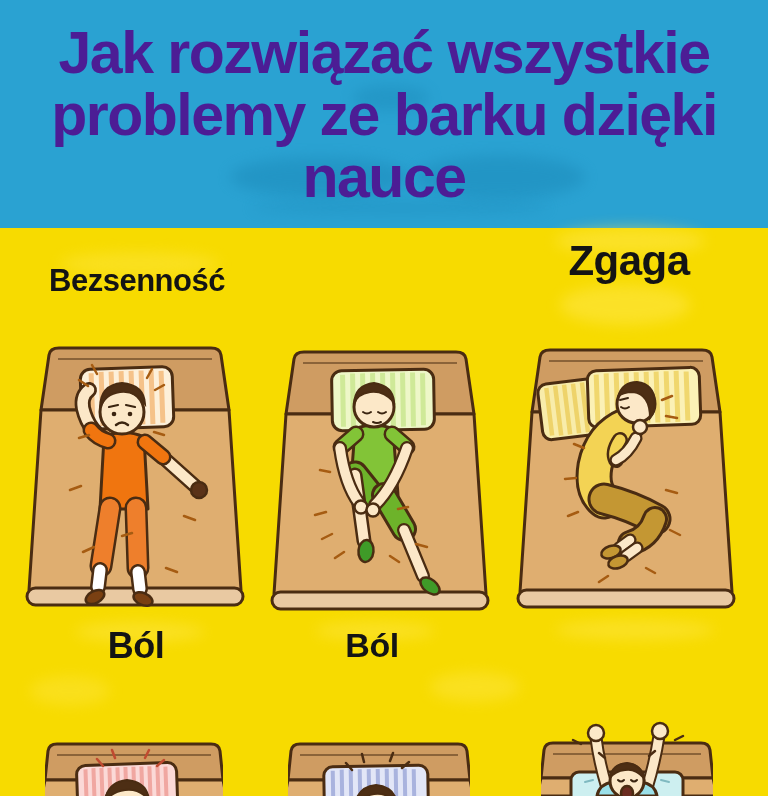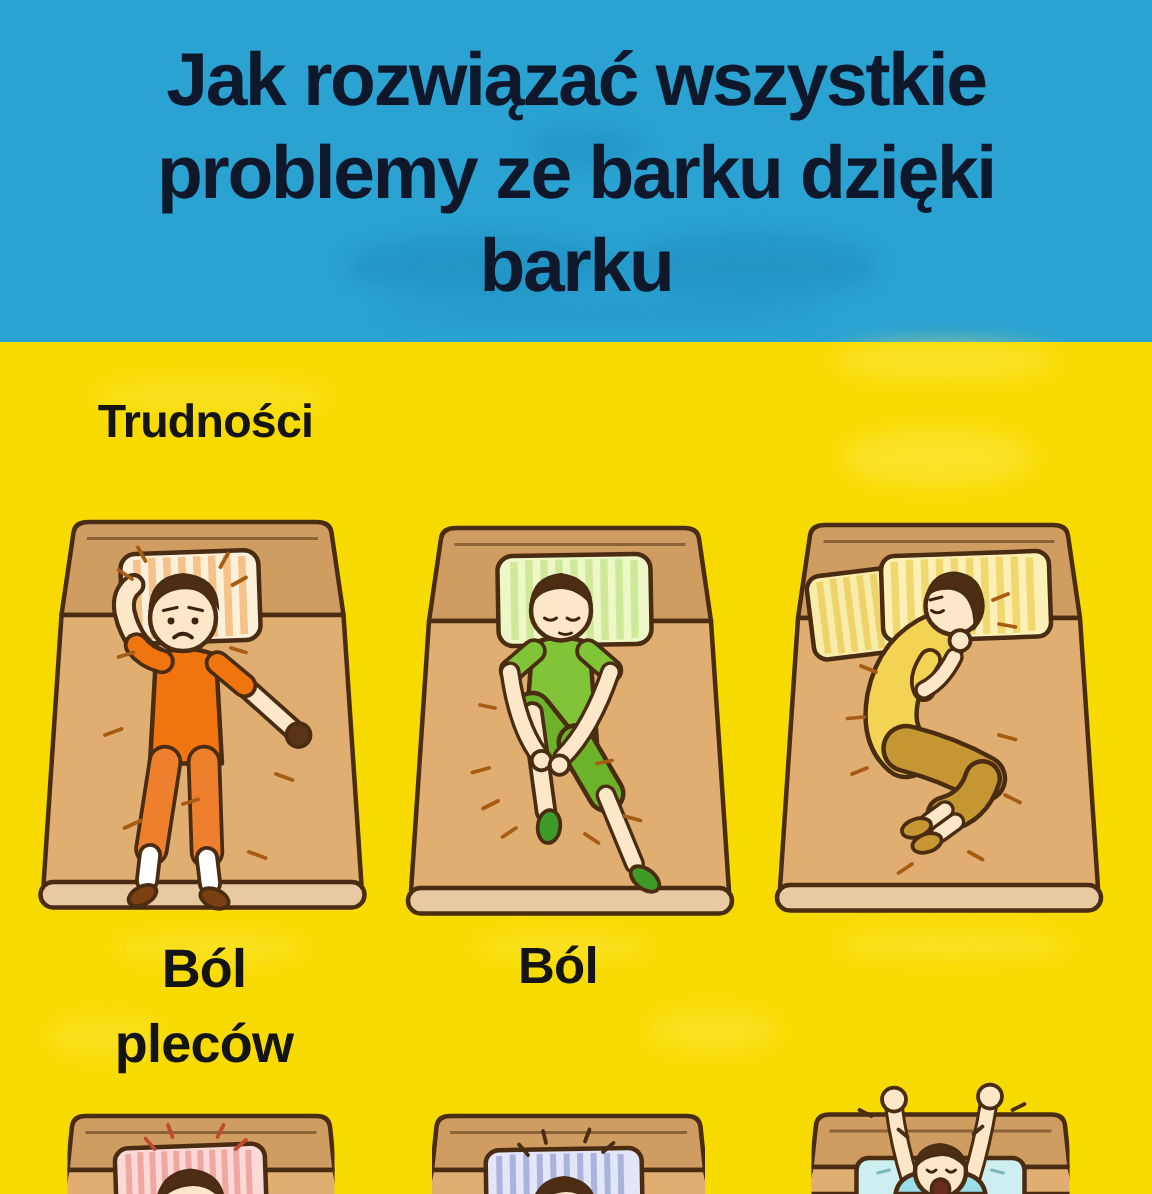--- a/index.html
+++ b/index.html
@@ -1,20 +1,20 @@
 <!DOCTYPE html>
 <html><head>
 <meta charset="utf-8">
 <style>
   html,body{margin:0;padding:0;background:#222;}
   .page{position:relative;width:768px;height:796px;overflow:hidden;
         background:#f7db00;font-family:"Liberation Sans","DejaVu Sans",sans-serif;}
   .header{position:absolute;left:0;top:0;width:768px;height:228px;background:#2aa2d2;}
-  .title{position:absolute;left:0;top:22px;width:768px;text-align:center;color:#0f172a;
-         font-weight:700;font-size:50px;line-height:62px;letter-spacing:-1.5px;}
+  .title{position:absolute;left:0;top:22px;width:768px;text-align:center;color:#4c1d95;
+         font-weight:700;font-size:59px;line-height:62px;letter-spacing:-1.5px;}
   .title div{white-space:nowrap;}
   .blob{position:absolute;border-radius:50%;filter:blur(7px);}
   .blob.blue{background:#157fae;}
   .blob.lite{background:#ffe84f;}
   .label{position:absolute;transform:translate(-50%,-50%);color:#141414;font-weight:700;
          letter-spacing:-0.5px;white-space:nowrap;}
   .ill{position:absolute;}
 </style>
 </head>
 <body>
@@ -22,34 +22,35 @@
 <div class="page">
 
   <div class="header">
     <div class="blob blue" style="left:230px;top:157px;width:180px;height:40px;opacity:.35"></div>
     <div class="blob blue" style="left:415px;top:155px;width:170px;height:44px;opacity:.35"></div>
     <div class="blob blue" style="left:352px;top:85px;width:78px;height:26px;opacity:.3"></div>
     <div class="blob blue" style="left:250px;top:200px;width:300px;height:16px;opacity:.22"></div>
     <div class="title">
       <div>Jak rozwiązać wszystkie</div>
       <div>problemy ze barku dzięki</div>
-      <div>barku</div>
+      <div>nauce</div>
     </div>
   </div>
 
   <div class="blob lite" style="left:555px;top:228px;width:150px;height:26px;opacity:.5"></div>
   <div class="blob lite" style="left:560px;top:285px;width:130px;height:40px;opacity:.5"></div>
   <div class="blob lite" style="left:60px;top:252px;width:160px;height:24px;opacity:.4"></div>
   <div class="blob lite" style="left:75px;top:622px;width:130px;height:20px;opacity:.45"></div>
   <div class="blob lite" style="left:315px;top:622px;width:120px;height:18px;opacity:.45"></div>
   <div class="blob lite" style="left:555px;top:620px;width:160px;height:20px;opacity:.45"></div>
   <div class="blob lite" style="left:430px;top:672px;width:90px;height:30px;opacity:.4"></div>
   <div class="blob lite" style="left:30px;top:676px;width:80px;height:30px;opacity:.35"></div>
 
-  <div class="label" style="left:137px;top:281px;font-size:31px">Trudności</div>
+  <div class="label" style="left:137px;top:281px;font-size:31px">Bezsenność</div>
+  <div class="label" style="left:629px;top:261px;font-size:42px">Zgaga</div>
 
   <svg class="ill" style="left:25px;top:340px" width="220" height="280" viewBox="0 0 220 280">
     <g>
       <path d="M34 8 L186 8 Q195 8 196 15 L204 70 L16 70 L24 15 Q25 8 34 8 Z" fill="#cf9c62" stroke="#4a2c12" stroke-width="3" stroke-linejoin="round"></path>
       <line x1="33" y1="19" x2="187" y2="19" stroke="#4a2c12" stroke-width="2" opacity="0.5"></line>
       <path d="M16 70 L204 70 L216 250 L4 250 Z" fill="#dfae70" stroke="#4a2c12" stroke-width="3" stroke-linejoin="round"></path>
       <rect x="2" y="248" width="216" height="17" rx="8.5" fill="#e9c9a2" stroke="#4a2c12" stroke-width="3"></rect>
     </g>
     <g transform="rotate(-2 102 58)">
       <rect x="56" y="28" width="92" height="60" rx="10" fill="#fdf0da" stroke="#4a2c12" stroke-width="3"></rect>
@@ -162,21 +163,20 @@
       <circle cx="120" cy="62" r="19" fill="#fce8c8" stroke="#4a2c12" stroke-width="3"></circle>
       <path d="M102 55 Q106 40 121 40 Q138 42 139 60 Q139 70 134 76 Q134 52 117 50 Q106 50 102 55 Z" fill="#4d2e14" stroke="#4a2c12" stroke-width="2"></path>
       <path d="M105 65 Q109 68 113 65" stroke="#3a2410" stroke-width="2" fill="none" stroke-linecap="round"></path>
       <path d="M104 58 l8 -2" stroke="#3a2410" stroke-width="2" fill="none" stroke-linecap="round"></path>
       <circle cx="124" cy="85" r="7" fill="#fce8c8" stroke="#4a2c12" stroke-width="2.5"></circle>
     </g>
     <path d="M68 106 l-10 -4 M60 136 l-11 1 M150 148 l11 3 M154 188 l10 5 M92 234 l-9 6 M130 226 l9 5 M146 58 l10 -4 M150 74 l11 2 M62 170 l-10 4" stroke="#a65c12" stroke-width="2.5" fill="none" stroke-linecap="round"></path>
   </svg>
 
   <div class="label" style="left:136px;top:646px;font-size:36px">Ból</div>
-  <div class="label" style="left:136px;top:696px;font-size:36px">pleców</div>
   <div class="label" style="left:372px;top:645px;font-size:34px">Ból</div>
 
   <svg class="ill" style="left:45px;top:740px" width="178" height="56" viewBox="0 0 178 56">
     <path d="M12 4 L166 4 Q174 4 175 11 L178 40 L0 40 L3 11 Q4 4 12 4 Z" fill="#cf9c62" stroke="#4a2c12" stroke-width="3" stroke-linejoin="round"></path>
     <line x1="12" y1="15" x2="166" y2="15" stroke="#4a2c12" stroke-width="2" opacity="0.5"></line>
     <path d="M0 40 L178 40 L182 60 L-4 60 Z" fill="#dfae70" stroke="#4a2c12" stroke-width="3"></path>
     <g transform="rotate(-2 82 44)">
       <rect x="32" y="24" width="100" height="42" rx="9" fill="#fbd9d7" stroke="#4a2c12" stroke-width="3"></rect>
       <path d="M41 28 V62 M49 27 V63 M57 27 V63 M65 27 V63 M73 27 V63 M81 27 V63 M89 27 V63 M97 27 V63 M105 27 V63 M113 27 V63 M121 28 V62" stroke="#f0a7a1" stroke-width="4" fill="none"></path>
     </g>

